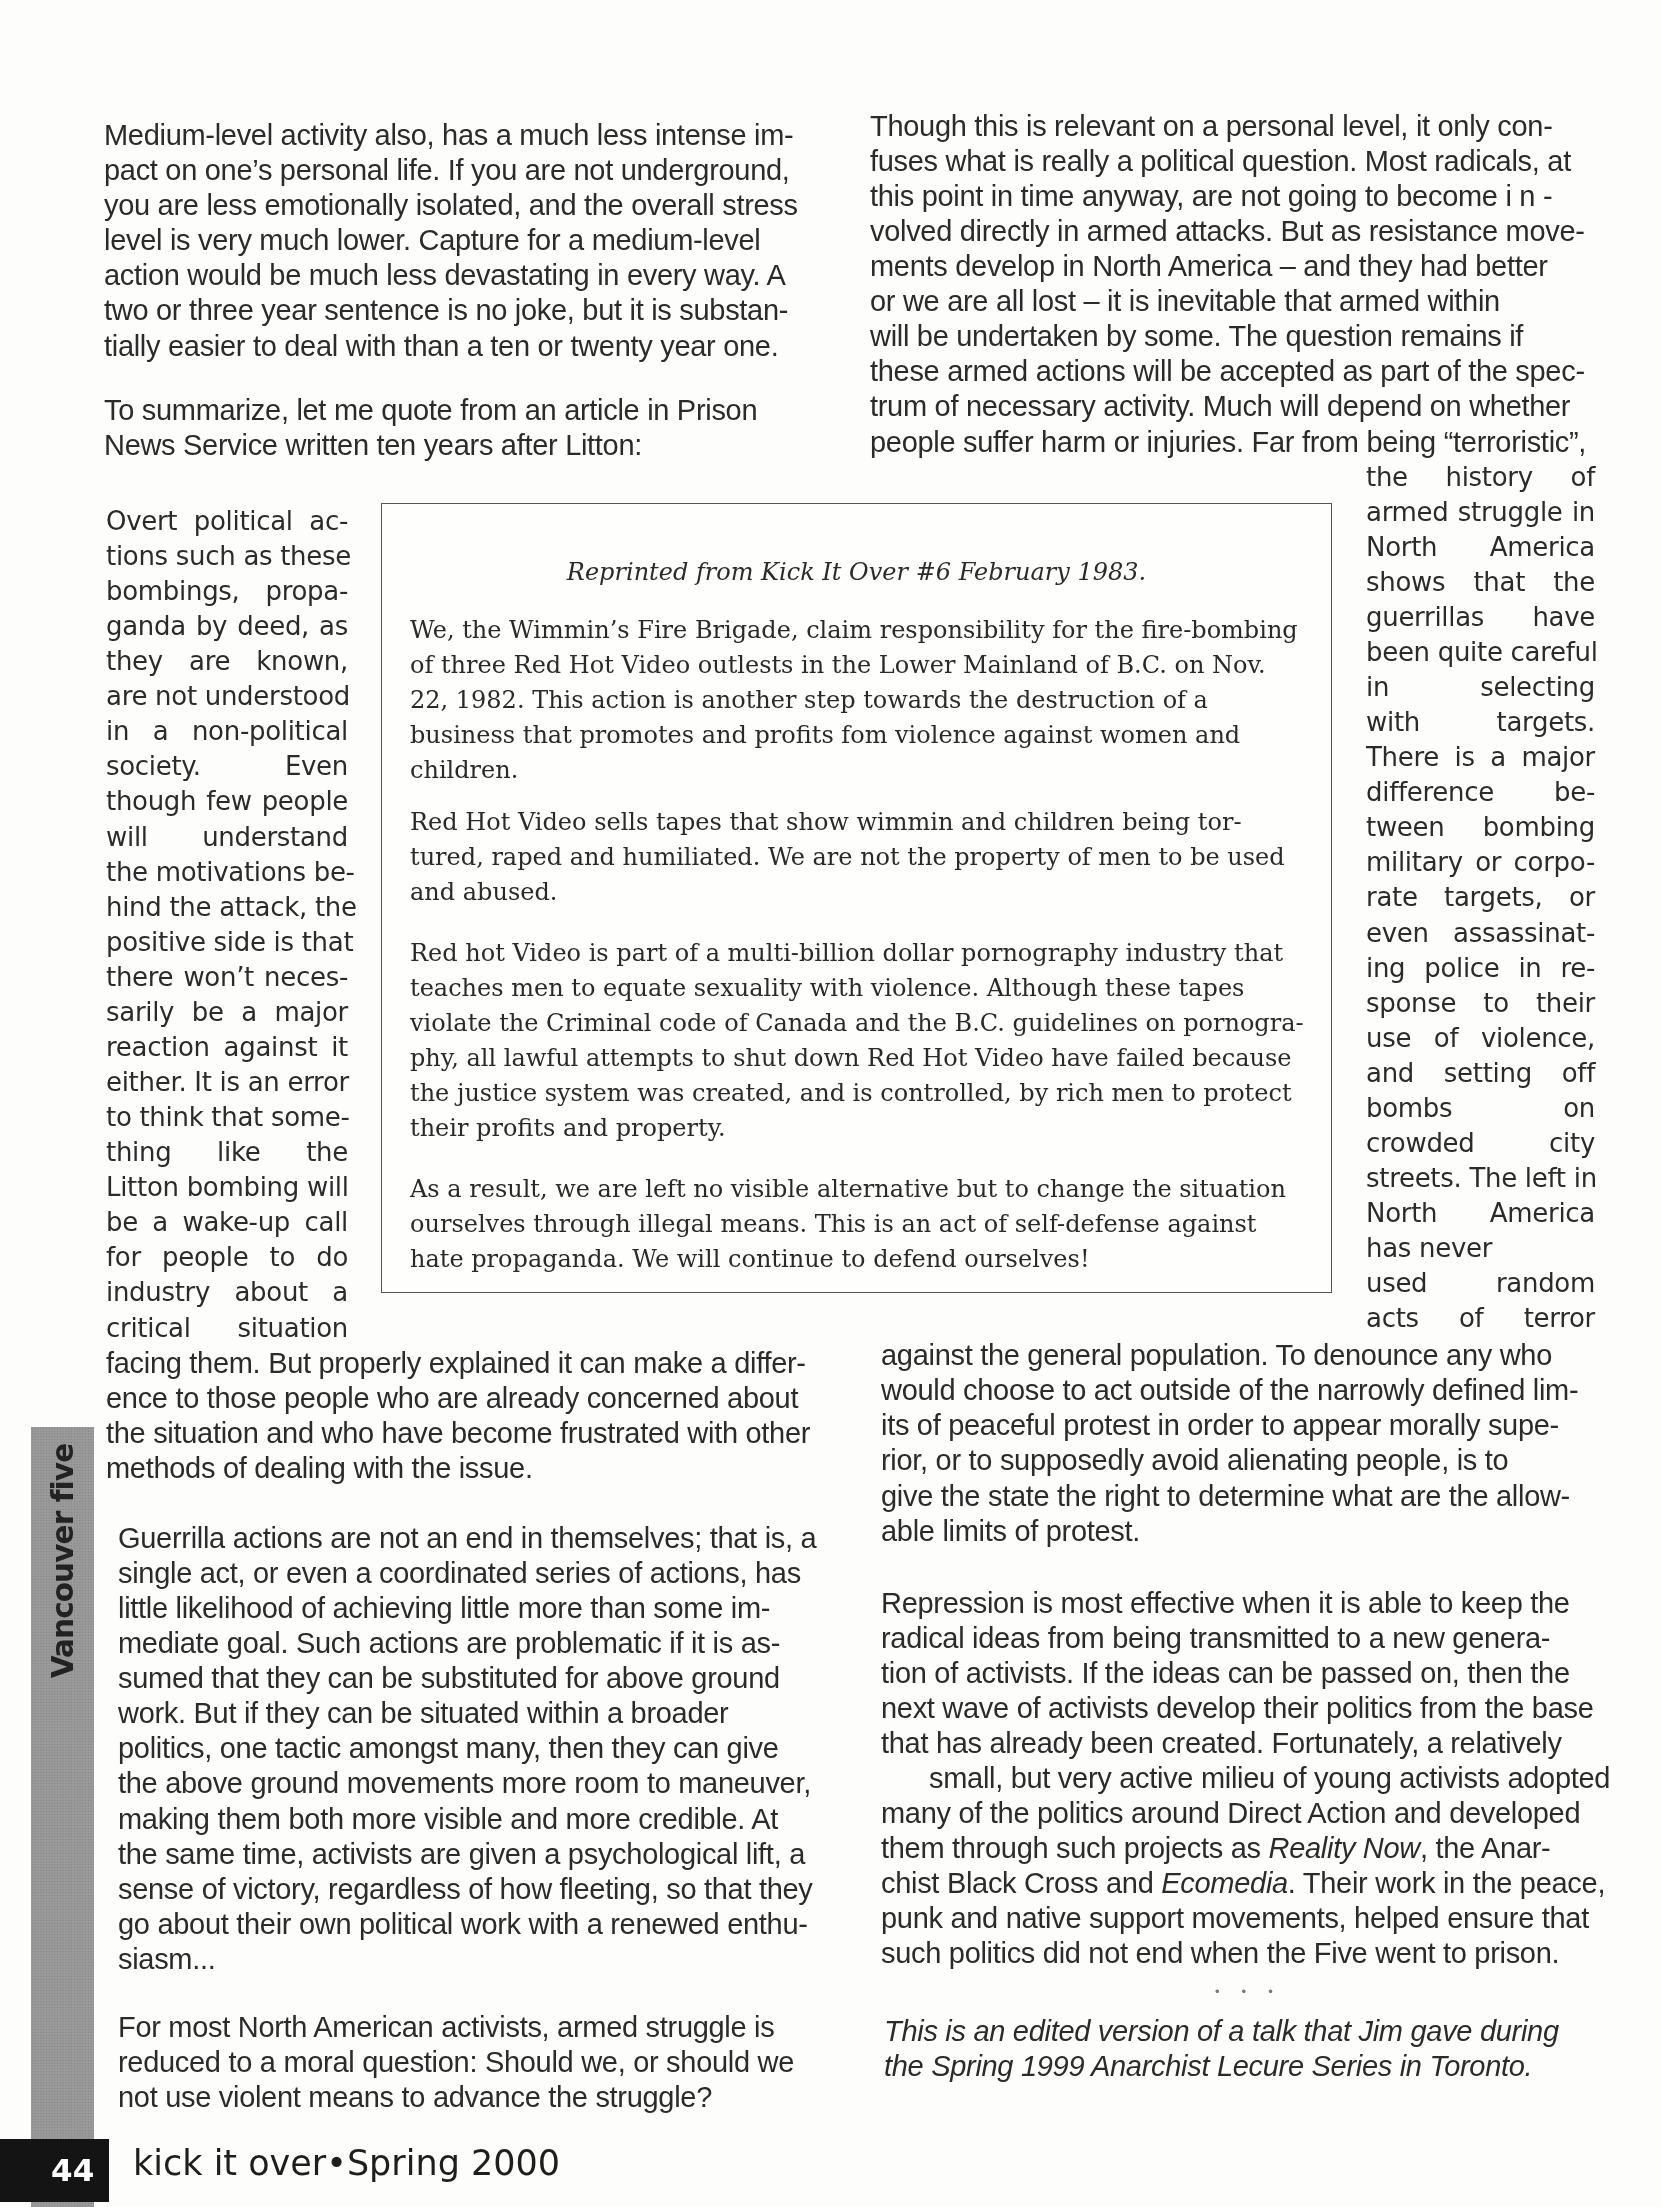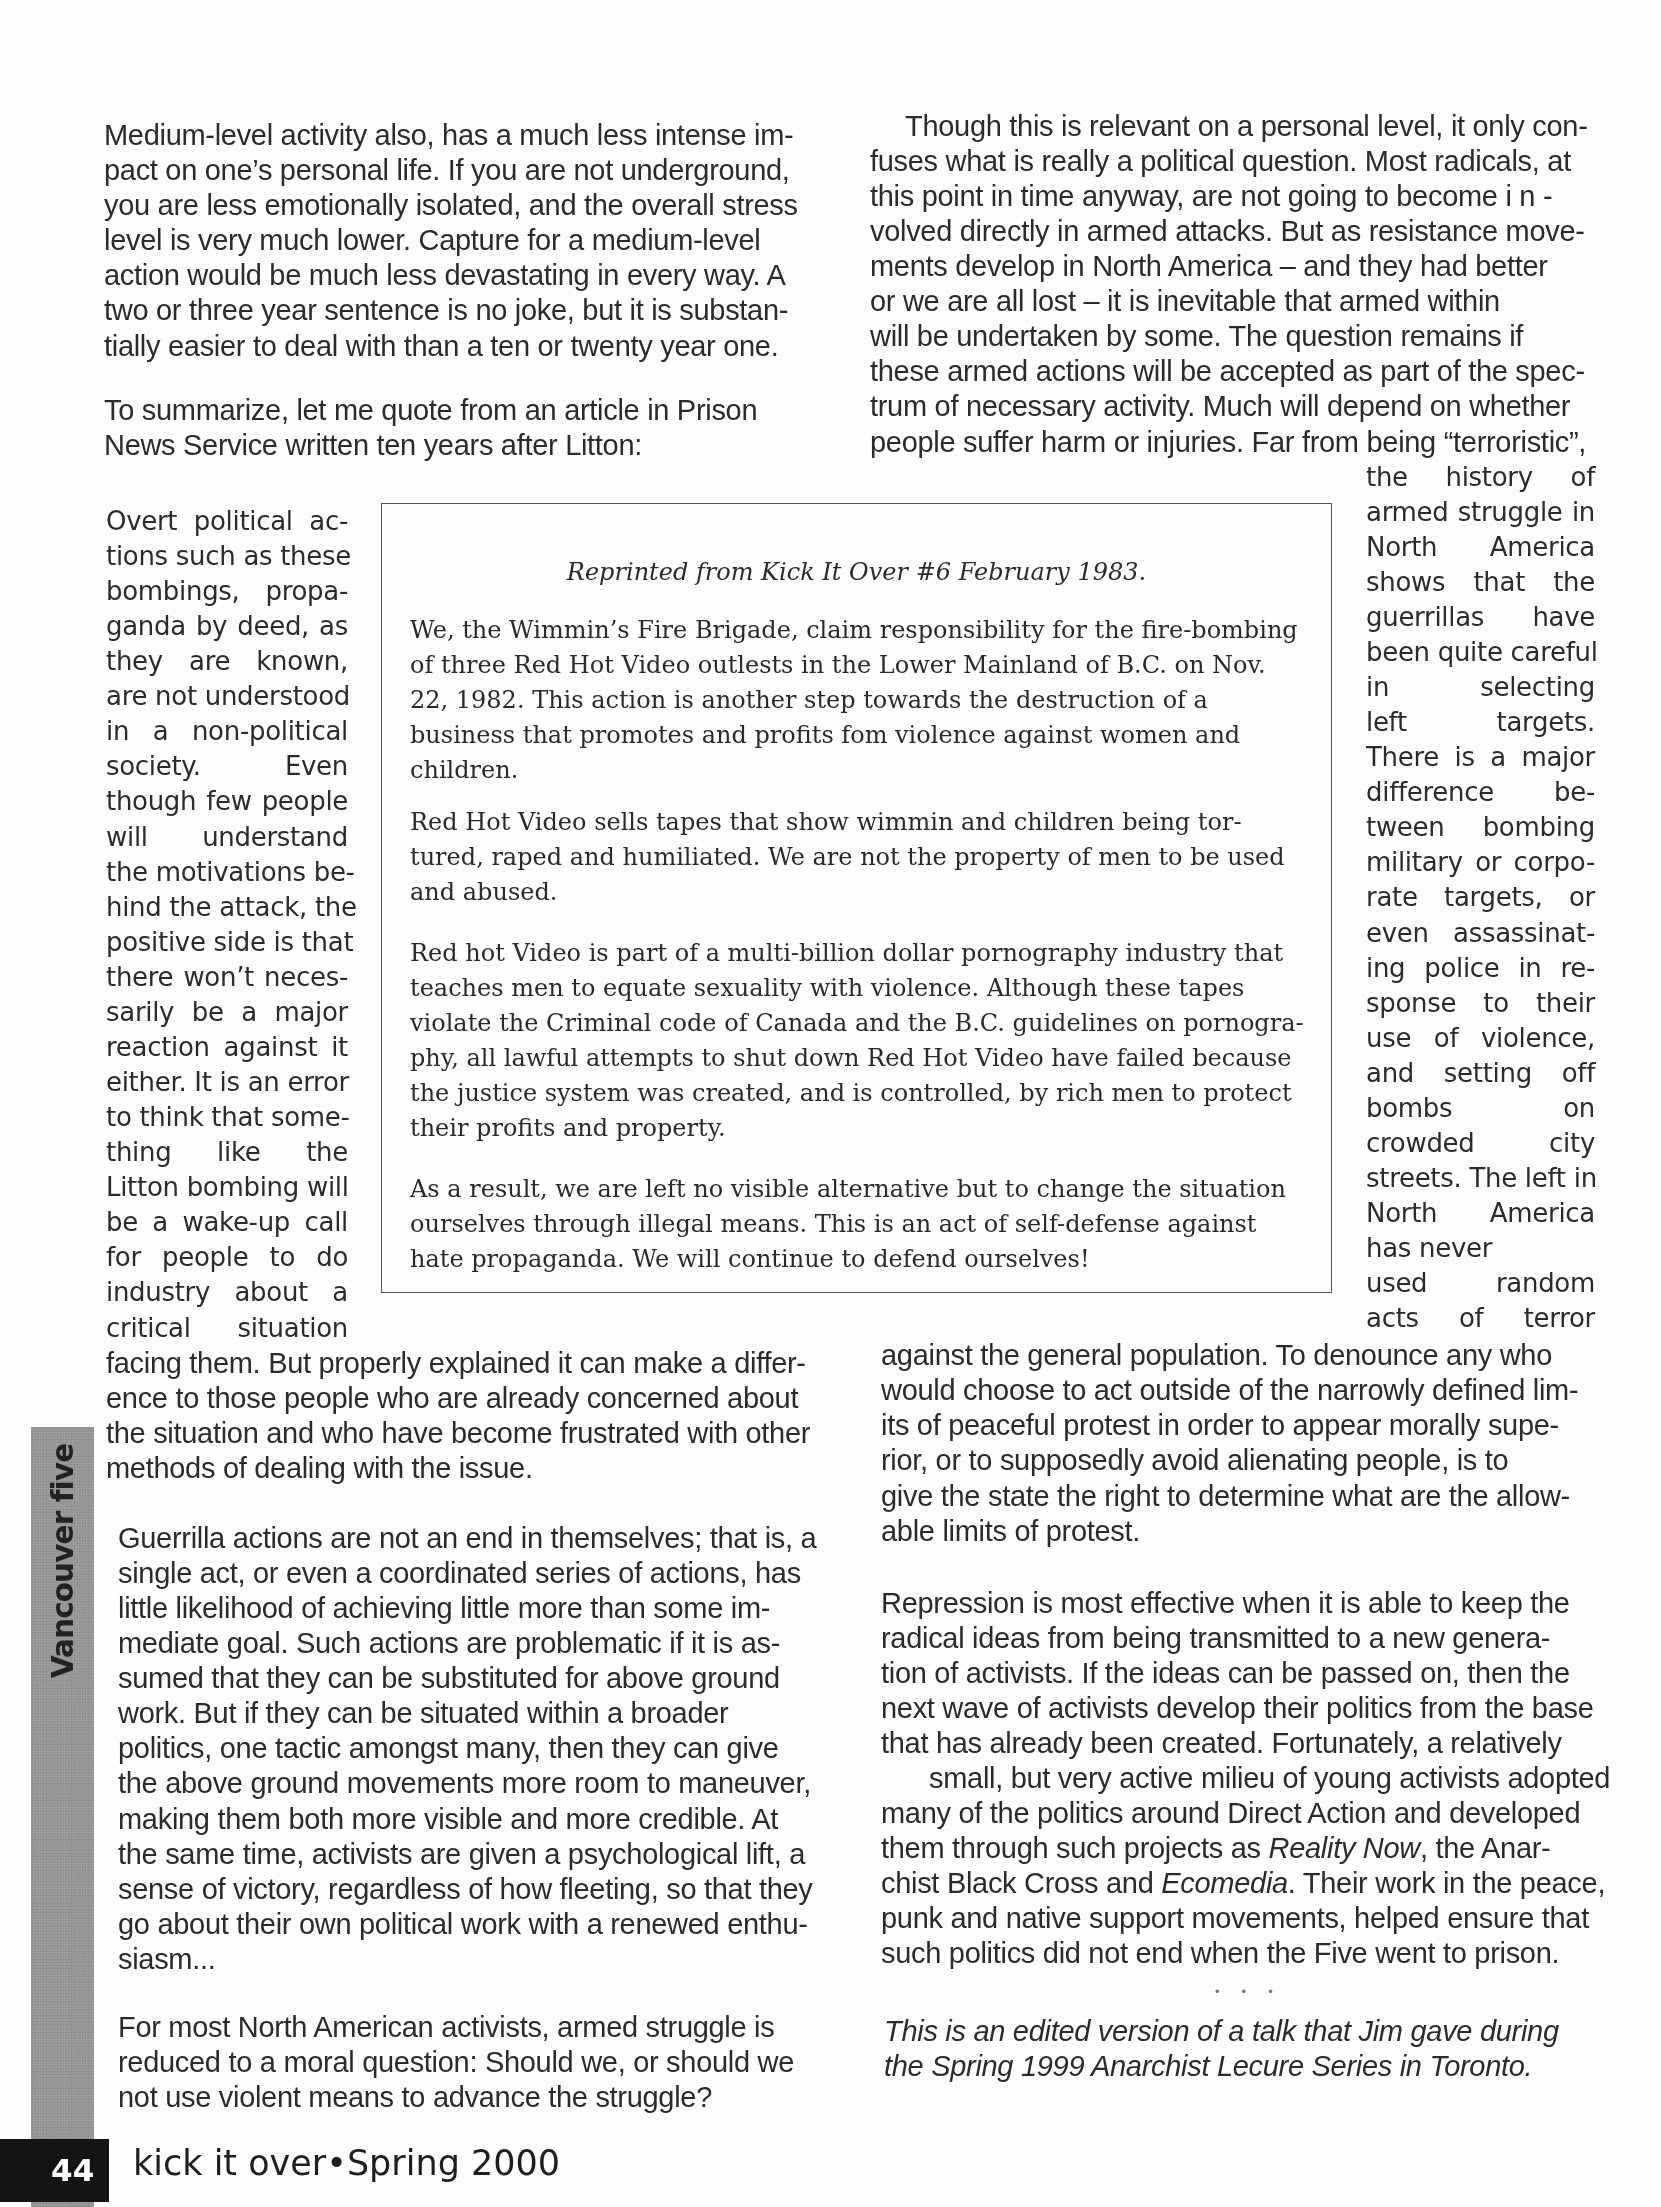--- a/index.html
+++ b/index.html
@@ -97,41 +97,41 @@
   <div class="ln" style="left:118px;top:1942px;">siasm...</div>
 </div>
 
 <div>
   <div class="ln" style="left:118px;top:2010px;">For most North American activists, armed struggle is</div>
   <div class="ln" style="left:118px;top:2045px;">reduced to a moral question: Should we, or should we</div>
   <div class="ln" style="left:118px;top:2080px;">not use violent means to advance the struggle?</div>
 </div>
 
 <div>
-  <div class="ln" style="left:870px;top:109px;margin-left:35px;">Though this is relevant on a personal level, it only con-</div>
+  <div class="ln" style="left:870px;top:109px;">Though this is relevant on a personal level, it only con-</div>
   <div class="ln" style="left:870px;top:144px;">fuses what is really a political question. Most radicals, at</div>
   <div class="ln" style="left:870px;top:179px;">this point in time anyway, are not going to become  i n -</div>
   <div class="ln" style="left:870px;top:214px;">volved directly in armed attacks. But as resistance move-</div>
   <div class="ln" style="left:870px;top:249px;text-align:center;">ments develop in North America – and they had better</div>
   <div class="ln" style="left:870px;top:284px;">or we are all lost – it is inevitable that armed within</div>
   <div class="ln" style="left:870px;top:319px;">will be undertaken by some. The question remains if</div>
   <div class="ln" style="left:870px;top:354px;">these armed actions will be accepted as part of the spec-</div>
   <div class="ln" style="left:870px;top:389px;">trum of necessary activity. Much will depend on whether</div>
   <div class="ln" style="left:870px;top:425px;">people suffer harm or injuries. Far from being “terroristic”,</div>
 </div>
 
 <div>
   <div class="ln wide" style="left:1366px;top:460px;width:229px;">the  history  of</div>
   <div class="ln wide" style="left:1366px;top:495px;width:229px;">armed struggle in</div>
   <div class="ln wide" style="left:1366px;top:530px;width:229px;">North  America</div>
   <div class="ln wide" style="left:1366px;top:565px;width:229px;">shows  that  the</div>
   <div class="ln wide" style="left:1366px;top:600px;width:229px;">guerrillas  have</div>
   <div class="ln wide" style="left:1366px;top:635px;width:229px;">been quite careful</div>
   <div class="ln wide" style="left:1366px;top:670px;width:229px;">in       selecting</div>
-  <div class="ln wide" style="left:1366px;top:705px;width:229px;">left     targets.</div>
+  <div class="ln wide" style="left:1366px;top:705px;width:229px;">with     targets.</div>
   <div class="ln wide" style="left:1366px;top:740px;width:229px;">There is a major</div>
   <div class="ln wide" style="left:1366px;top:775px;width:229px;">difference   be-</div>
   <div class="ln wide" style="left:1366px;top:810px;width:229px;">tween  bombing</div>
   <div class="ln wide" style="left:1366px;top:845px;width:229px;">military or corpo-</div>
   <div class="ln wide" style="left:1366px;top:880px;width:229px;">rate  targets,  or</div>
   <div class="ln wide" style="left:1366px;top:916px;width:229px;">even assassinat-</div>
   <div class="ln wide" style="left:1366px;top:951px;width:229px;">ing  police  in  re-</div>
   <div class="ln wide" style="left:1366px;top:986px;width:229px;">sponse  to  their</div>
   <div class="ln wide" style="left:1366px;top:1021px;width:229px;">use of violence,</div>
   <div class="ln wide" style="left:1366px;top:1056px;width:229px;">and  setting  off</div>

